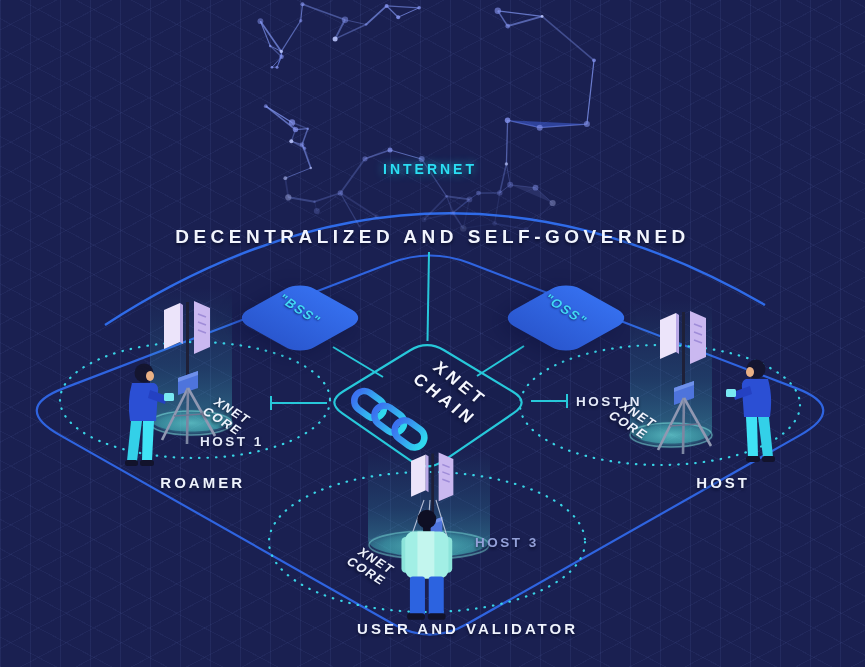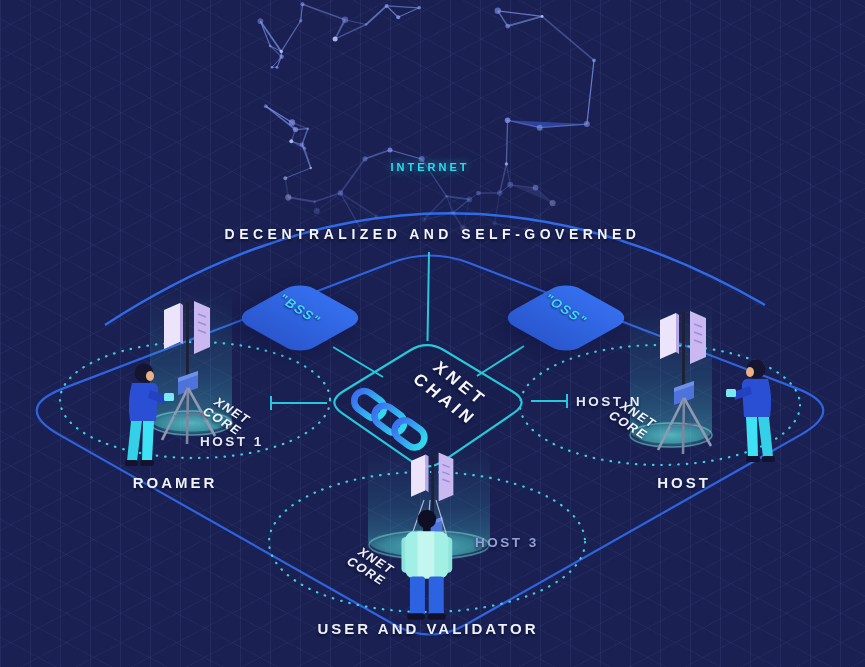--- a/index.html
+++ b/index.html
@@ -10,33 +10,33 @@
     background-image:
       repeating-linear-gradient(90deg, rgba(115,135,215,0.10) 0 1px, transparent 1px 30px),
       repeating-linear-gradient(28deg, rgba(115,135,215,0.07) 0 1px, transparent 1px 26px),
       repeating-linear-gradient(152deg, rgba(115,135,215,0.07) 0 1px, transparent 1px 26px);
   }
   .abs{position:absolute;}
   .lbl{
     position:absolute;color:#eef2fc;font-weight:bold;
     text-shadow:0 2px 3px rgba(5,8,30,0.65);white-space:nowrap;
   }
-  #lbl-internet{left:355px;top:161px;width:150px;text-align:center;font-size:11px;
+  #lbl-internet{left:355px;top:161px;width:150px;text-align:center;font-size:14px;
     letter-spacing:3px;color:#2bdef4;text-shadow:0 0 9px rgba(43,222,244,0.75),0 2px 3px rgba(5,8,30,.6);}
-  #lbl-title{left:0;top:226px;width:865px;text-align:center;font-size:14px;letter-spacing:4.5px;color:#f1f4fd;}
+  #lbl-title{left:0;top:226px;width:865px;text-align:center;font-size:19px;letter-spacing:4.5px;color:#f1f4fd;}
   .host-lbl{font-size:13.5px;letter-spacing:2.5px;color:#e3e9f8;}
   #lbl-host1{left:200px;top:395px;margin-top:39px;}
   #lbl-hostn{left:576px;top:394px;}
   #lbl-host2{left:475px;top:535px;color:#93a0d8;}
   .core-lbl{width:78px;text-align:center;font-size:12.5px;letter-spacing:1.5px;line-height:1.15;
     transform:rotate(32deg) skewX(-12deg);}
   #core-left{left:188px;top:402px;}
   #core-right{left:594px;top:406px;}
   #core-bottom{left:332px;top:552px;}
-  .role-lbl{text-align:center;font-size:15px;letter-spacing:3px;}
+  .role-lbl{text-align:right;font-size:15px;letter-spacing:3px;}
   #lbl-roamer{left:105px;top:474px;width:140px;}
   #lbl-user{left:618px;top:474px;width:132px;}
   #lbl-validator{left:278px;top:620px;width:300px;}
   .side-diamond{
     position:absolute;width:94px;height:94px;border-radius:20px;
     background:linear-gradient(180deg,#356fee 0%,#2a57cf 100%);
     transform:scaleY(0.56) rotate(45deg);
     box-shadow:0 10px 24px rgba(10,16,60,0.45);
   }
   #bss-diamond{left:253px;top:271px;}

